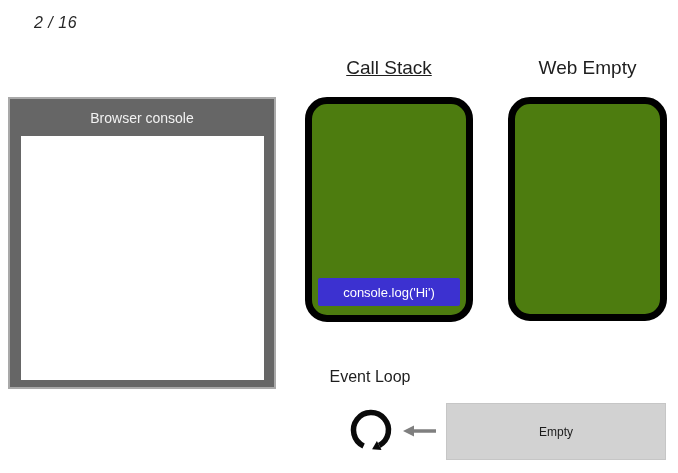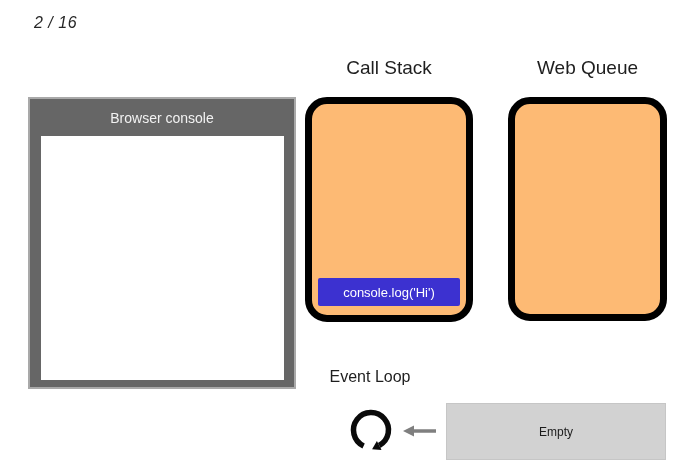--- a/index.html
+++ b/index.html
@@ -13,37 +13,37 @@
     --text-dark:#222222;
   }
   *{box-sizing:border-box;margin:0;padding:0;}
   html,body{background:#ffffff;}
   body{font-family:"Liberation Sans", sans-serif;color:var(--text-dark);}
   .slide{position:relative;width:678px;height:473px;background:#ffffff;overflow:hidden;}
 
   .counter{position:absolute;left:34px;top:14px;font-size:16px;color:#272727;letter-spacing:0.5px;font-style:italic;}
 
   
-  .console{position:absolute;left:28px;top:97px;width:268px;height:292px;
+  .console{position:absolute;left:8px;top:97px;width:268px;height:292px;
            background:var(--console-gray);border:2px solid var(--console-edge);}
   .console-title{position:absolute;left:0;right:0;top:11px;text-align:center;
                  color:#F2F2F2;font-size:14px;}
   .console-screen{position:absolute;left:11px;top:37px;width:243px;height:244px;background:#ffffff;}
 
   
   .label{position:absolute;text-align:center;color:#1E1E1E;}
   .label-lg{font-size:19px;}
   .label-md{font-size:16px;}
-  .call-stack-label{left:305px;top:57px;width:168px;}
+  .call-stack-label{left:305px;top:57px;width:168px;text-decoration:underline;}
   .web-apis-label{left:508px;top:57px;width:159px;}
   .event-loop-label{left:318px;top:368px;width:104px;}
   .callback-queue-label{left:446px;top:368px;width:220px;}
 
   
-  .rounded-box{position:absolute;background:#fdba74;border:7px solid var(--box-border);border-radius:22px;}
+  .rounded-box{position:absolute;background:#4d7c0f;border:7px solid var(--box-border);border-radius:22px;}
   .call-stack-box{left:305px;top:97px;width:168px;height:225px;}
   .web-apis-box{left:508px;top:97px;width:159px;height:224px;}
 
   
   .stack-frame{position:absolute;left:6px;right:6px;bottom:9px;height:28px;
                background:var(--accent-blue);color:#ffffff;font-size:13px;
                display:flex;align-items:center;justify-content:center;border-radius:2px;}
 
   
   .loop-icon{position:absolute;left:346px;top:406px;width:50px;height:50px;}
@@ -71,21 +71,21 @@
   <div class="console">
     <div class="console-title">Browser console</div>
     <div class="console-screen"></div>
   </div>
 
   <div class="label label-lg call-stack-label">Call Stack</div>
   <div class="rounded-box call-stack-box">
     <div class="stack-frame">console.log('Hi')</div>
   </div>
 
-  <div class="label label-lg web-apis-label">Web Queue</div>
+  <div class="label label-lg web-apis-label">Web Empty</div>
   <div class="rounded-box web-apis-box"></div>
 
   <div class="label label-md event-loop-label">Event Loop</div>
 
   <svg class="loop-icon" viewBox="0 0 50 50" aria-hidden="true">
     <path d="M 17.6 39.9 A 17.5 17.5 0 1 1 33.2 39.5"></path>
     <polygon points="26.1,43.3 30.9,35.1 35.6,43.9"></polygon>
   </svg>
 
   <svg class="left-arrow" viewBox="0 0 40 16" aria-hidden="true">

